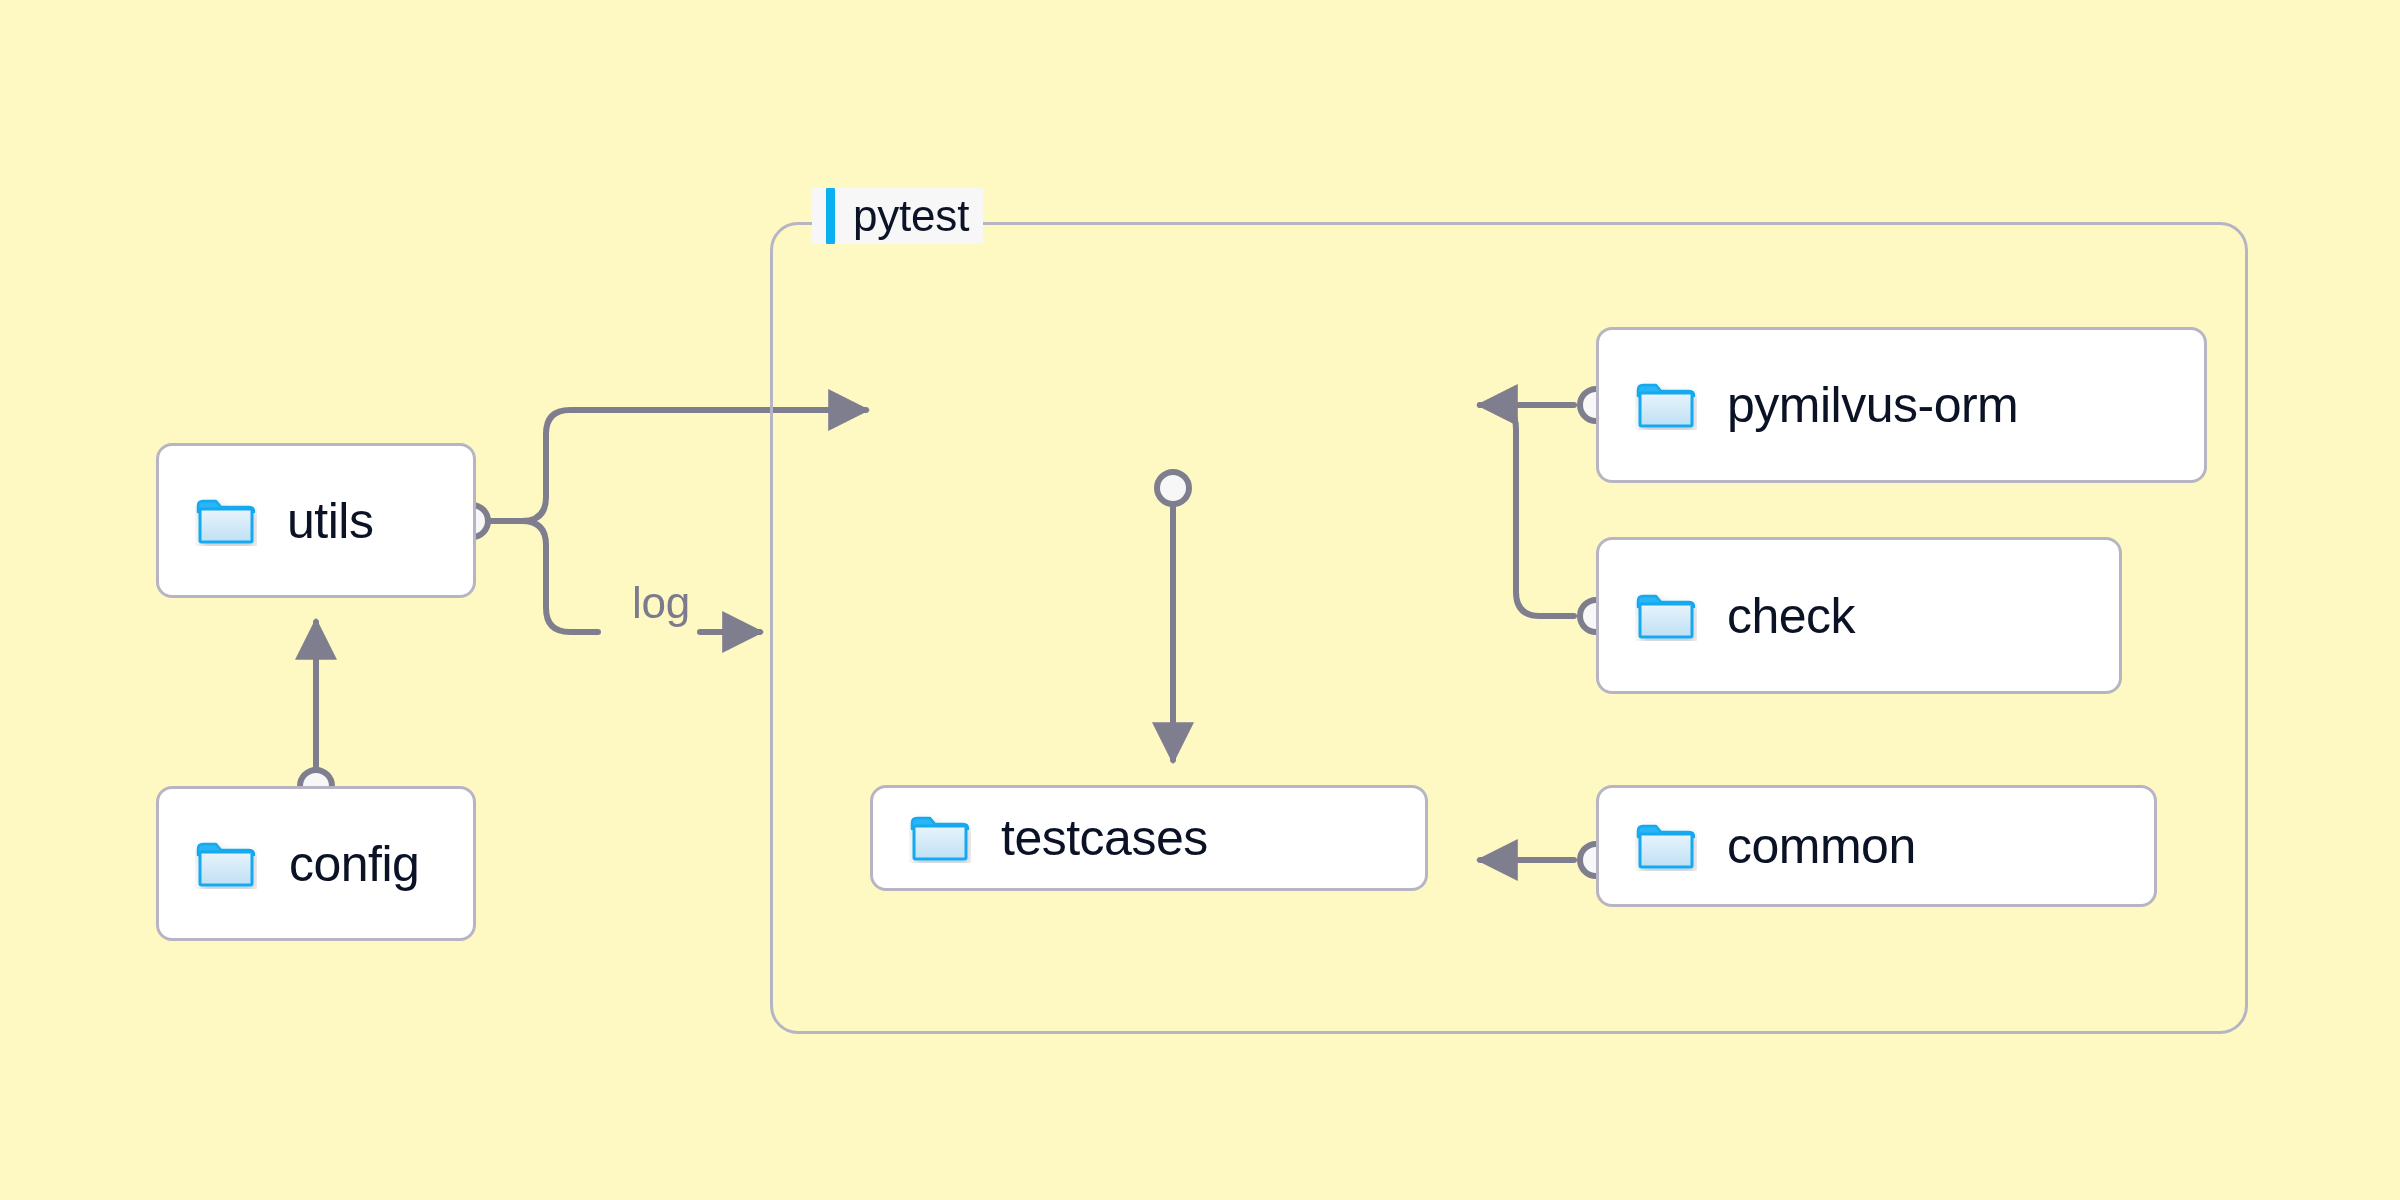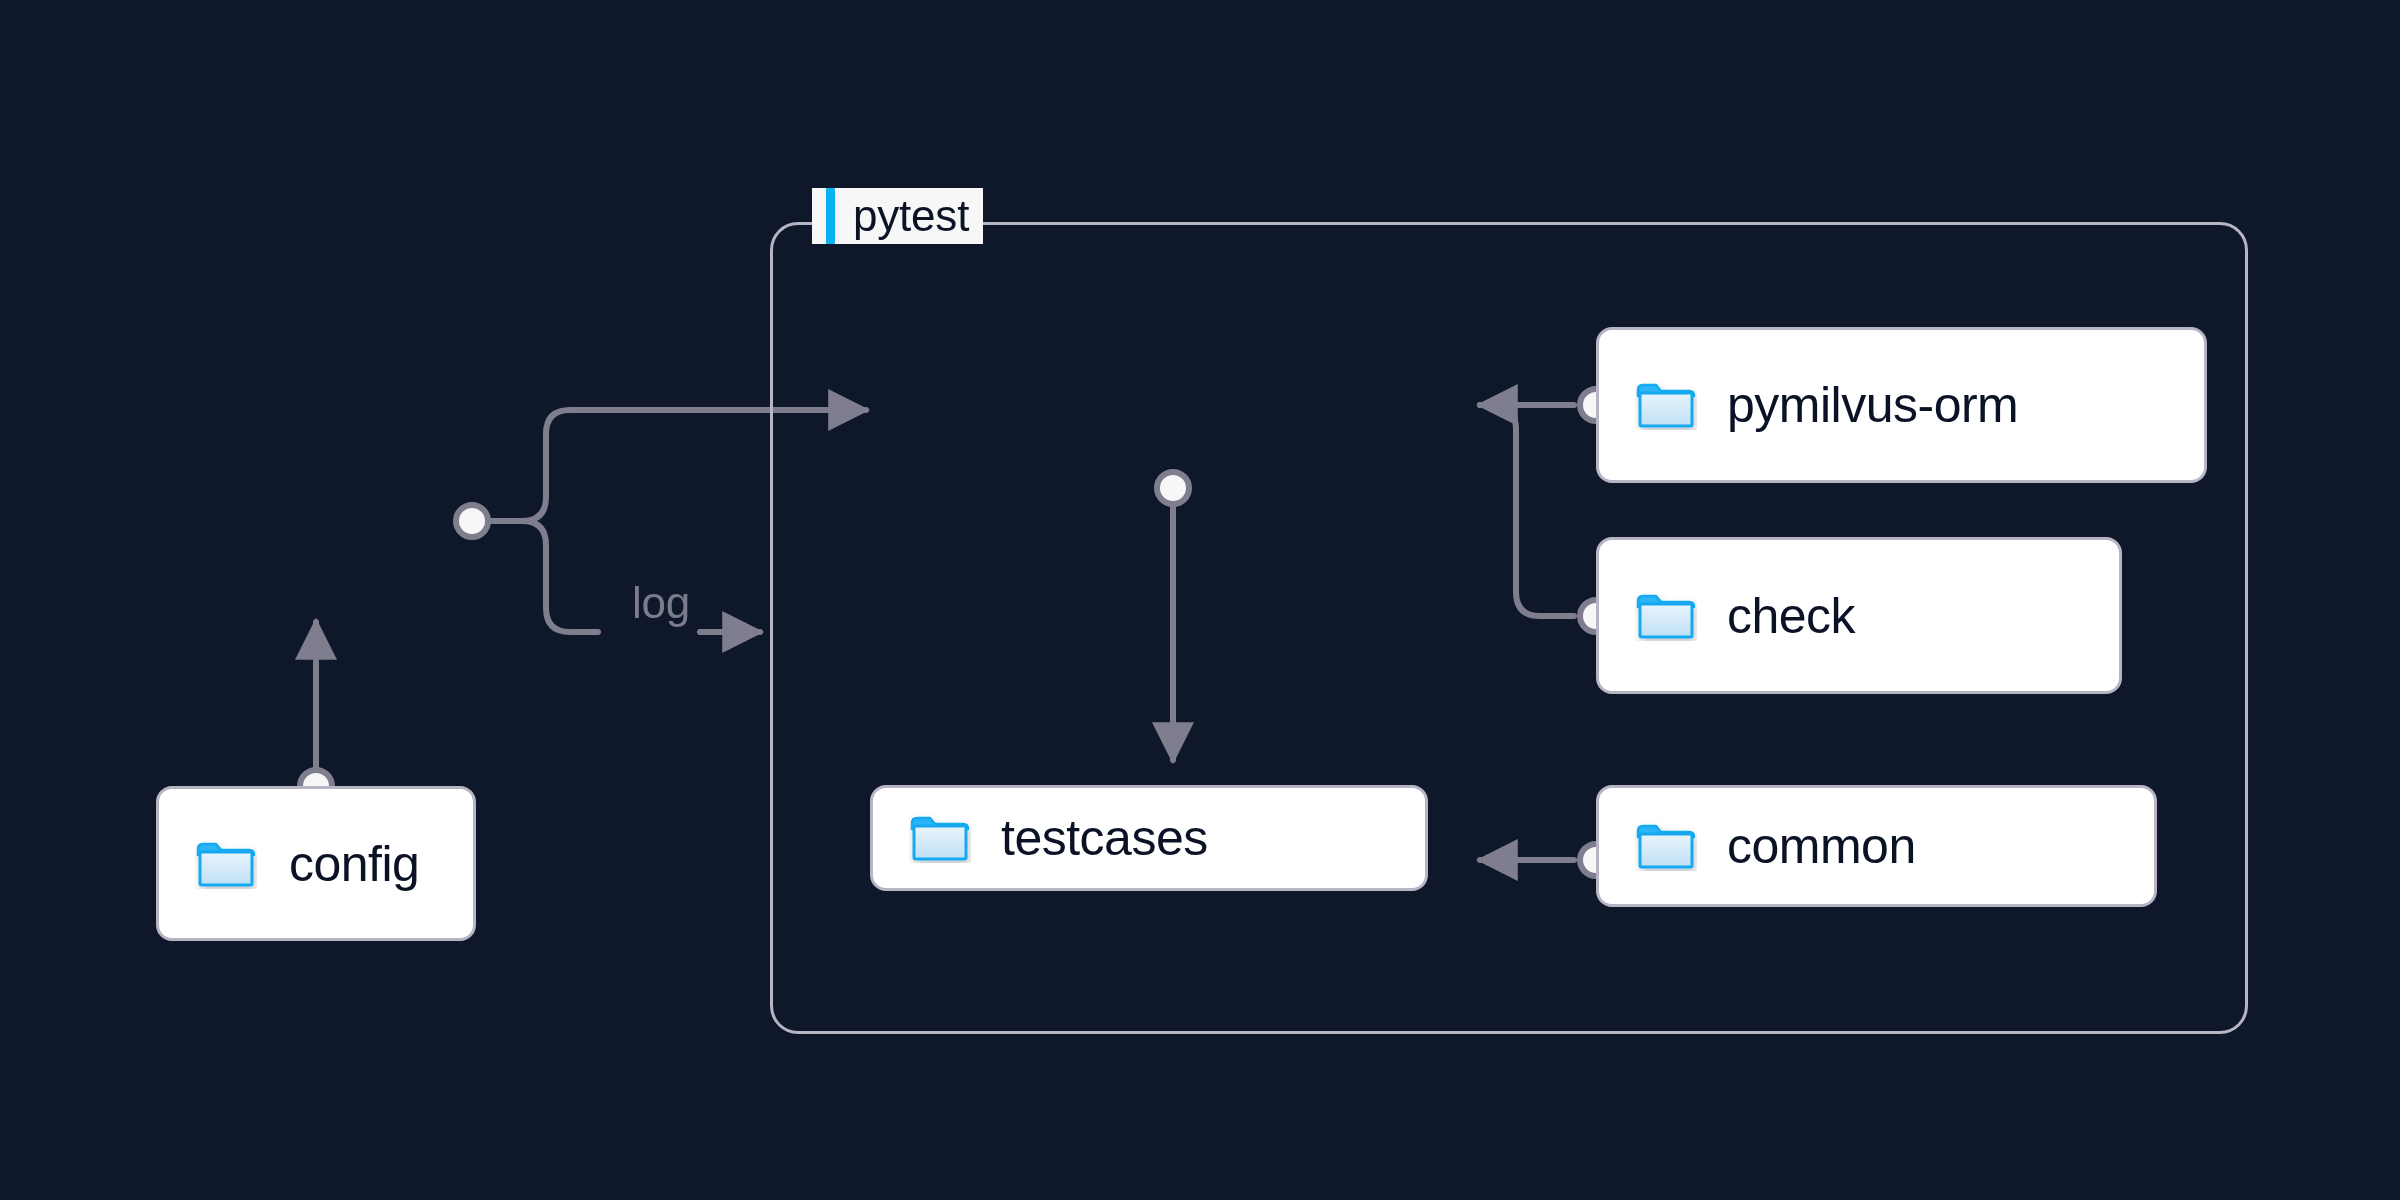--- a/index.html
+++ b/index.html
@@ -4,21 +4,21 @@
 <style>
   html, body {
     margin: 0;
     padding: 0;
     background: #f7f7f8;
   }
   #canvas {
     position: relative;
     width: 2400px;
     height: 1200px;
-    background: #0f172a;
+    background: #fef9c3;
     font-family: "Liberation Sans", sans-serif;
     overflow: hidden;
   }
   #edges {
     position: absolute;
     left: 0; top: 0;
     width: 2400px;
     height: 1200px;
     pointer-events: none;
   }
@@ -136,20 +136,29 @@
       <circle cx="1596" cy="860" r="16"></circle>
     </g>
   </svg>
 
   <div class="group" style="left:770px; top:222px; width:1478px; height:812px;"></div>
   <div class="group-title" style="left:812px; top:188px;">
     <span class="group-accent"></span>
     <span class="group-label">pytest</span>
   </div>
 
+  <div class="node" style="left:156px; top:443px; width:320px; height:155px;">
+    <svg class="folder-icon" viewBox="0 0 62 50">
+      <g filter="url(#folderShadow)">
+        <path d="M3 10 Q3 5 8 5 L21 5 L26 11 L54 11 Q59 11 59 16 L59 16 L3 16 Z" fill="#29b6f6" stroke="#12a9f0" stroke-width="2.5" stroke-linejoin="round"></path>
+        <rect x="5" y="13" width="52" height="33" rx="1.5" fill="url(#folderGrad)" stroke="#12a9f0" stroke-width="3"></rect>
+      </g>
+    </svg>
+    <span class="node-label">utils</span>
+  </div>
 
   <div class="node" style="left:156px; top:786px; width:320px; height:155px;gap:32px;">
     <svg class="folder-icon" viewBox="0 0 62 50">
       <g filter="url(#folderShadow)">
         <path d="M3 10 Q3 5 8 5 L21 5 L26 11 L54 11 Q59 11 59 16 L59 16 L3 16 Z" fill="#29b6f6" stroke="#12a9f0" stroke-width="2.5" stroke-linejoin="round"></path>
         <rect x="5" y="13" width="52" height="33" rx="1.5" fill="url(#folderGrad)" stroke="#12a9f0" stroke-width="3"></rect>
       </g>
     </svg>
     <span class="node-label">config</span>
   </div>

